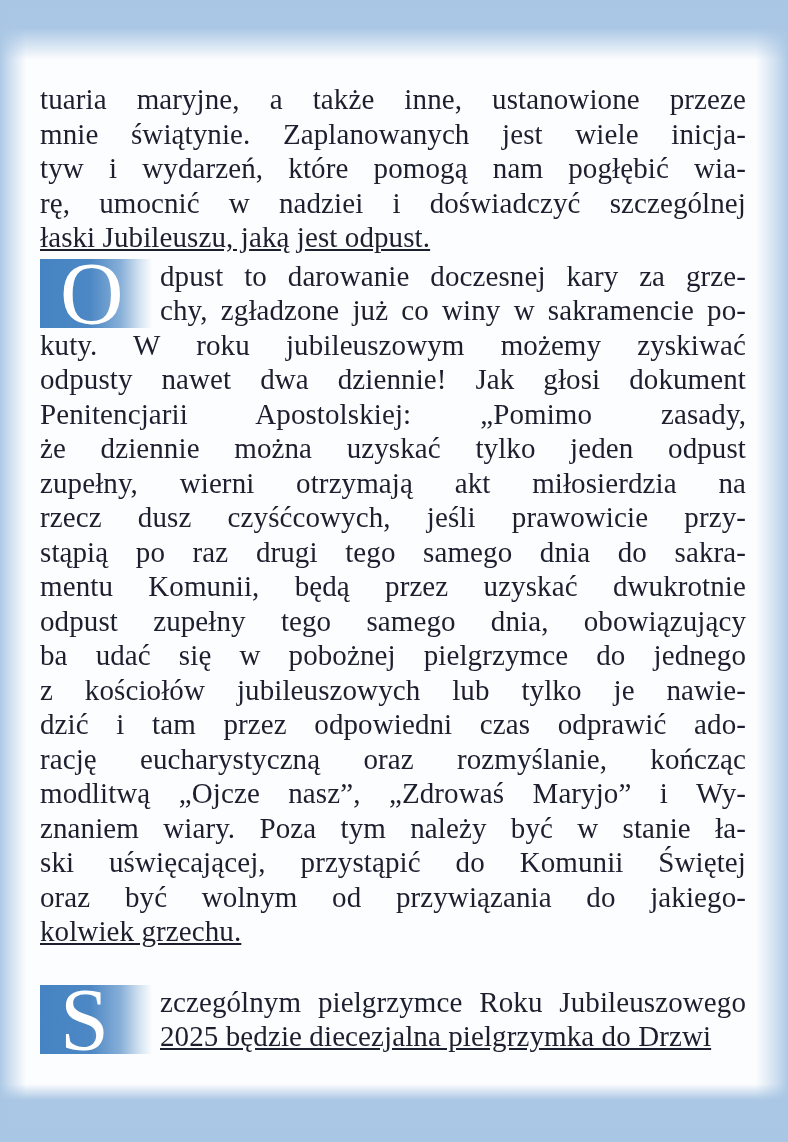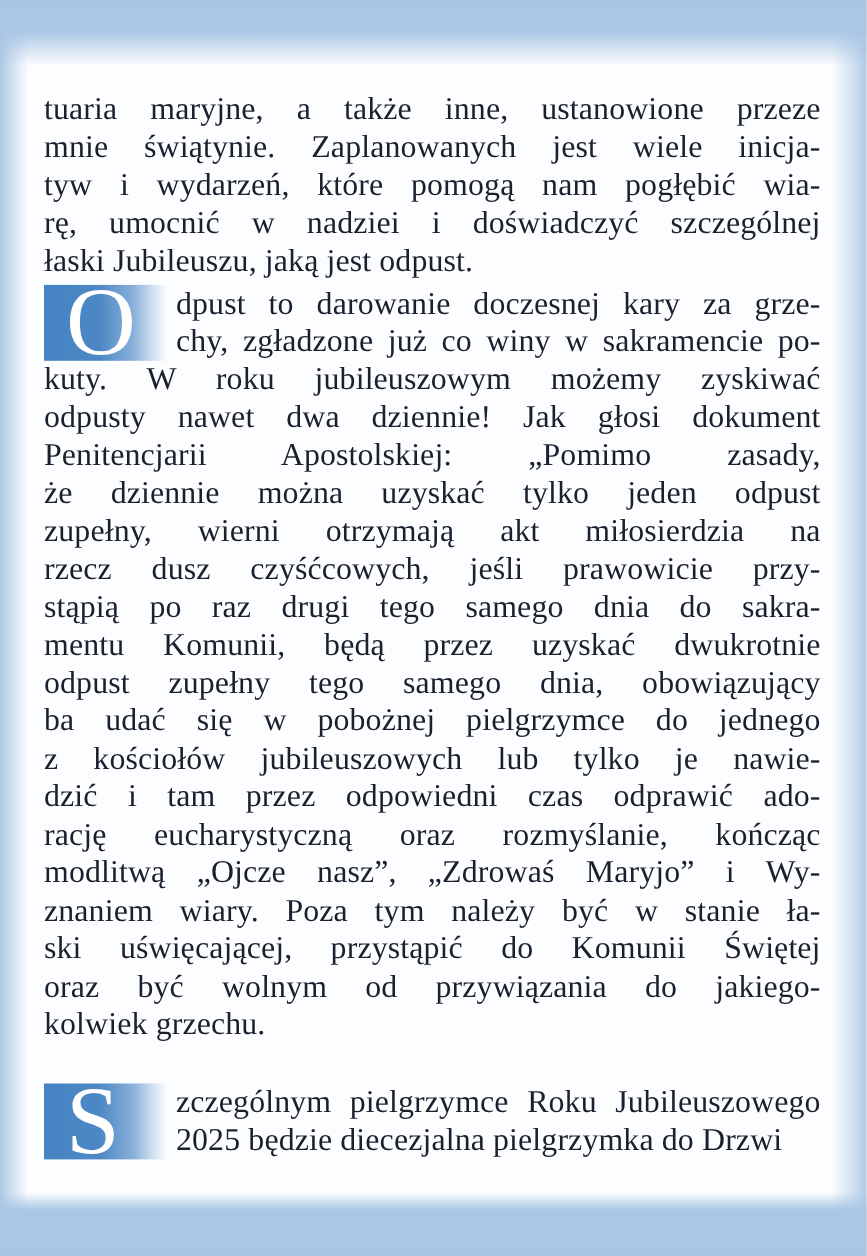--- a/index.html
+++ b/index.html
@@ -38,21 +38,21 @@
     letter-spacing: 0.1px;
     margin-top: 12px;
   }
   .para { overflow: visible; }
   .para-1 { margin-top: 4px; }
   .para-2 { margin-top: 36px; }
   .line {
     text-align: justify;
     text-align-last: justify;
   }
-  .line.last { text-align-last: left; }
+  .line.last { text-align-last: left; text-decoration: underline; }
   .dropcap {
     float: left;
     width: 112px;
     height: 69px;
     margin-right: 8px;
     background: linear-gradient(to right, #4583c2 0%, #4d88c5 45%, #87afd8 72%, #cfe0f0 88%, rgba(255,255,255,0) 100%);
   }
   .dropcap span {
     display: block;
     color: #ffffff;

